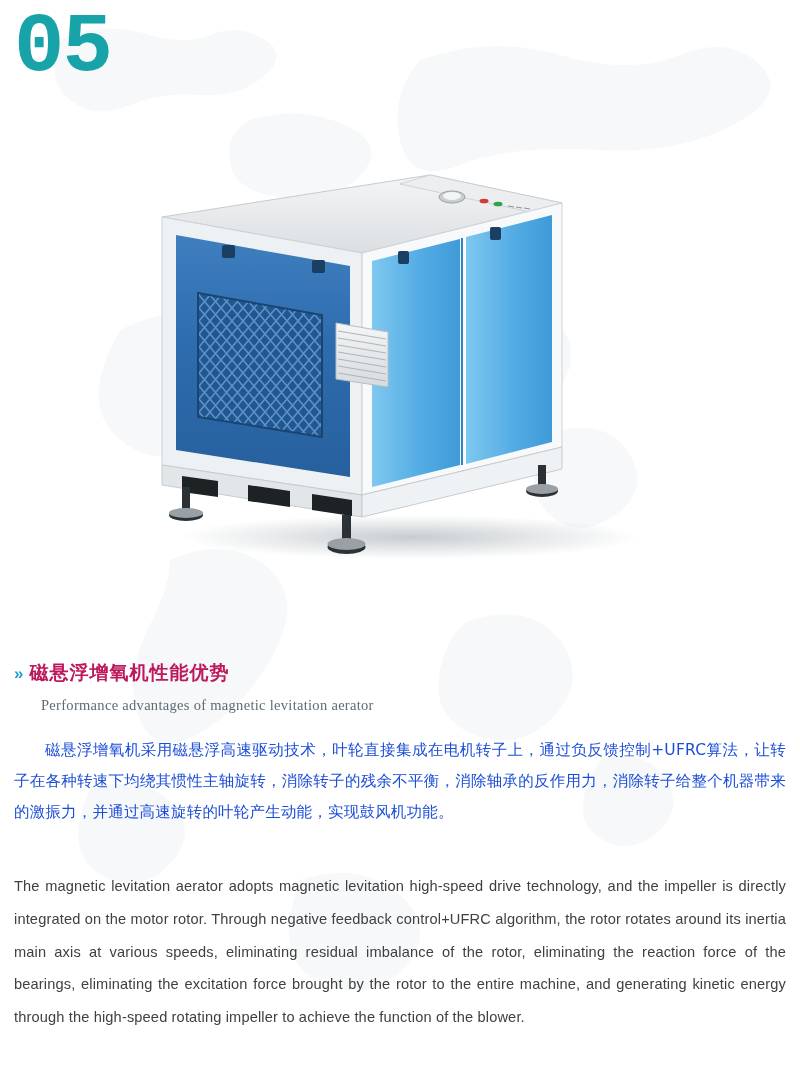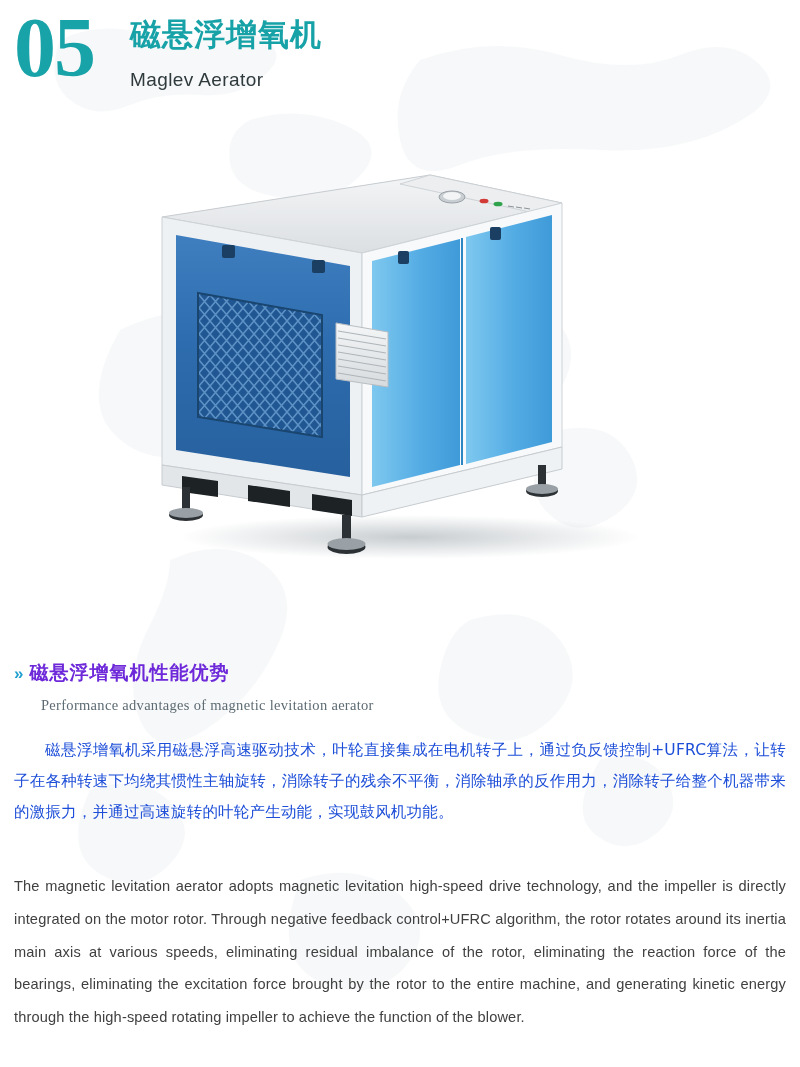--- a/index.html
+++ b/index.html
@@ -28,27 +28,27 @@
   
   .header {
     position: absolute;
     left: 0; top: 0;
     width: 800px; height: 130px;
     display: flex;
     align-items: flex-start;
     padding: 8px 0 0 14px;
   }
   .num {
-    font-family: Liberation Serif, serif;
+    font-family: Liberation Mono, monospace;
     font-size: 84px;
     font-weight: 700;
     line-height: 0.95;
     color: #18a3a8;
     letter-spacing: -2px;
-    margin-right: 36px;
+    margin-right: 26px;
   }
   .titles { padding-top: 8px; }
   .title-cn {
     font-family: "DejaVu Sans", sans-serif;
     font-size: 31px;
     font-weight: 700;
     color: #17a2a8;
     letter-spacing: 1px;
     line-height: 1.2;
   }
@@ -83,21 +83,21 @@
     color: #1f9fd0;
     font-size: 17px;
     line-height: 1;
     letter-spacing: -3px;
     font-weight: 700;
   }
   .sec-cn {
     font-family: "DejaVu Sans", sans-serif;
     font-size: 19px;
     font-weight: 700;
-    color: #6d28d9;
+    color: #be185d;
     letter-spacing: 1px;
   }
   .sec-en {
     margin: 11px 0 16px 27px;
     font-size: 14.5px;
     color: #5d6b73;
     letter-spacing: 0.3px;
     font-family: Liberation Serif, serif;
   }
 
@@ -143,24 +143,20 @@
         <path d="M470 620 q60 -18 90 20 q28 38 -5 75 q-35 38 -80 20 q-45 -18 -35 -65 q8 -38 30 -50z"></path>
         <path d="M90 790 q50 -18 80 12 q30 30 0 62 q-32 33 -70 10 q-38 -23 -10 -84z"></path>
         <path d="M600 760 q45 -12 65 18 q20 30 -8 55 q-30 25 -60 3 q-30 -22 3 -76z"></path>
         <path d="M300 880 q60 -20 100 15 q38 35 5 72 q-35 38 -85 15 q-50 -22 -20 -102z"></path>
       </g>
     </svg>
   </div>
 
   <div class="header">
     <div class="num">05</div>
-    <div class="titles">
-      <div class="title-cn">磁悬浮增氧机</div>
-      <div class="title-en">Maglev Aerator</div>
-    </div>
   </div>
 
   <div class="product">
     <svg viewBox="0 0 620 420" xmlns="http://www.w3.org/2000/svg">
       <defs>
         <linearGradient id="gBlueFront" x1="0" y1="0" x2="0" y2="1">
           <stop offset="0%" stop-color="#3f7fc0"></stop>
           <stop offset="45%" stop-color="#2d6cae"></stop>
           <stop offset="100%" stop-color="#27609e"></stop>
         </linearGradient>

